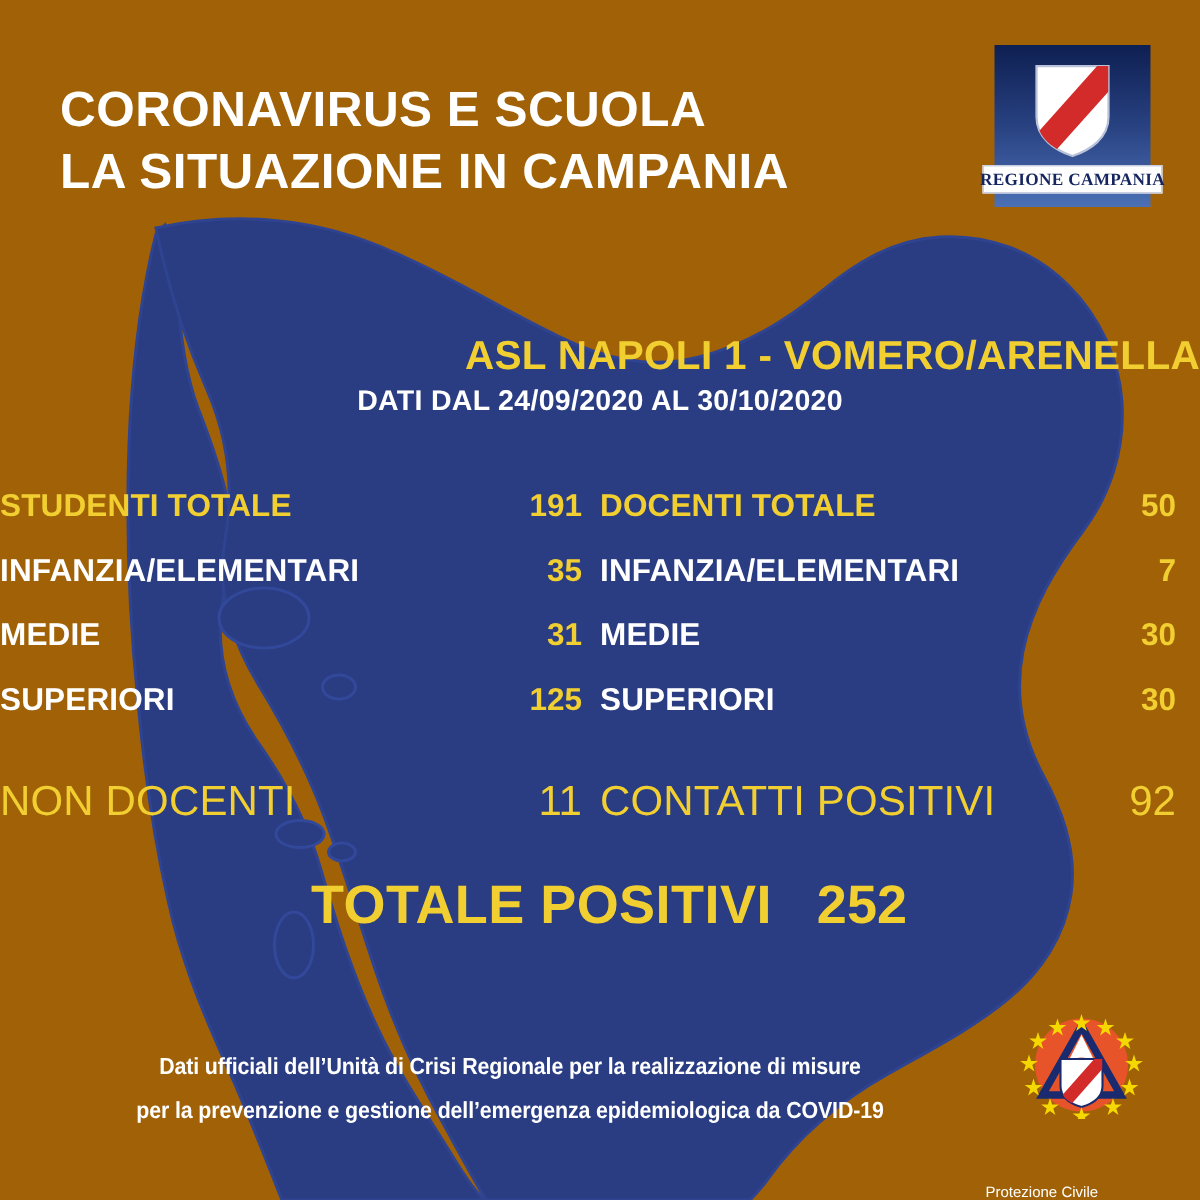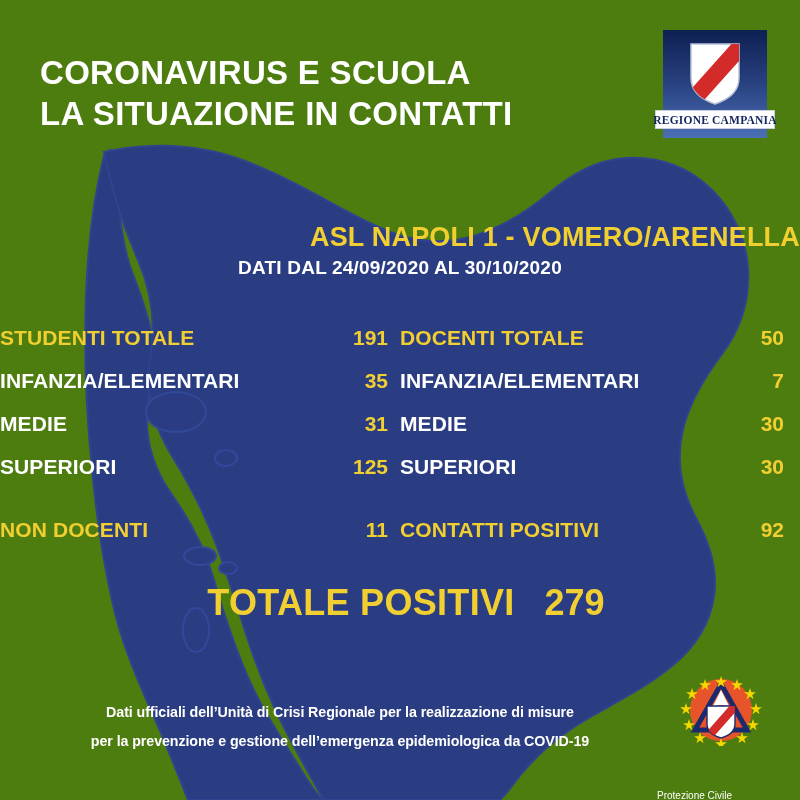--- a/index.html
+++ b/index.html
@@ -5,21 +5,21 @@
   html, body {
     margin: 0;
     padding: 0;
     background: #16235c;
   }
   #poster {
     position: relative;
     width: 800px;
     height: 800px;
     overflow: hidden;
-    background: #4d7c0f;
+    background: #a16207;
     font-family: "Liberation Sans", sans-serif;
     -webkit-font-smoothing: antialiased;
   }
   
   #map-layer {
     position: absolute;
     inset: 0;
     width: 800px;
     height: 800px;
     z-index: 0;
@@ -158,22 +158,22 @@
   .mid-row {
     position: absolute;
     left: 0;
     top: 518px;
     width: 800px;
     display: flex;
   }
   .mid-row .label,
   .mid-row .value {
     color: #f2cf31;
-    font-size: 21px;
-    font-weight: bold;
+    font-size: 28px;
+    font-weight: normal;
     white-space: nowrap;
   }
   
   .total-row {
     position: absolute;
     left: 0;
     top: 582px;
     width: 800px;
     display: flex;
     align-items: baseline;
@@ -268,21 +268,21 @@
       <ellipse cx="200" cy="556" rx="16" ry="9"></ellipse>
       <ellipse cx="228" cy="568" rx="9" ry="6"></ellipse>
       <ellipse cx="196" cy="630" rx="13" ry="22"></ellipse>
     </g>
   </svg>
 
   <div id="content">
 
     <div class="title-block">
       <div class="title-line">CORONAVIRUS E SCUOLA</div>
-      <div class="title-line">LA SITUAZIONE IN CONTATTI</div>
+      <div class="title-line">LA SITUAZIONE IN CAMPANIA</div>
     </div>
 
     <div class="rc-logo">
       <div class="rc-panel"></div>
       <div class="rc-shield-wrap">
         <svg viewBox="0 0 52 64" width="52" height="64" aria-hidden="true">
           <path d="M2,2 H50 V36 C50,50 38,58 26,62 C14,58 2,50 2,36 Z" fill="#ffffff" stroke="#b9c2d8" stroke-width="1.5"></path>
           <clipPath id="rcShieldClip">
             <path d="M2,2 H50 V36 C50,50 38,58 26,62 C14,58 2,50 2,36 Z"></path>
           </clipPath>
@@ -351,21 +351,21 @@
       <div class="col col-right">
         <div class="row">
           <span class="label">CONTATTI POSITIVI</span>
           <span class="value">92</span>
         </div>
       </div>
     </div>
 
     <div class="total-row">
       <span class="label">TOTALE POSITIVI</span>
-      <span class="value">279</span>
+      <span class="value">252</span>
     </div>
 
     <div class="footer">
       <div>Dati ufficiali dell’Unità di Crisi Regionale per la realizzazione di misure</div>
       <div>per la prevenzione e gestione dell’emergenza epidemiologica da COVID-19</div>
     </div>
 
     <div class="pc-logo">
       <svg viewBox="0 0 128 70" width="128" height="70" aria-hidden="true">
         <g>

